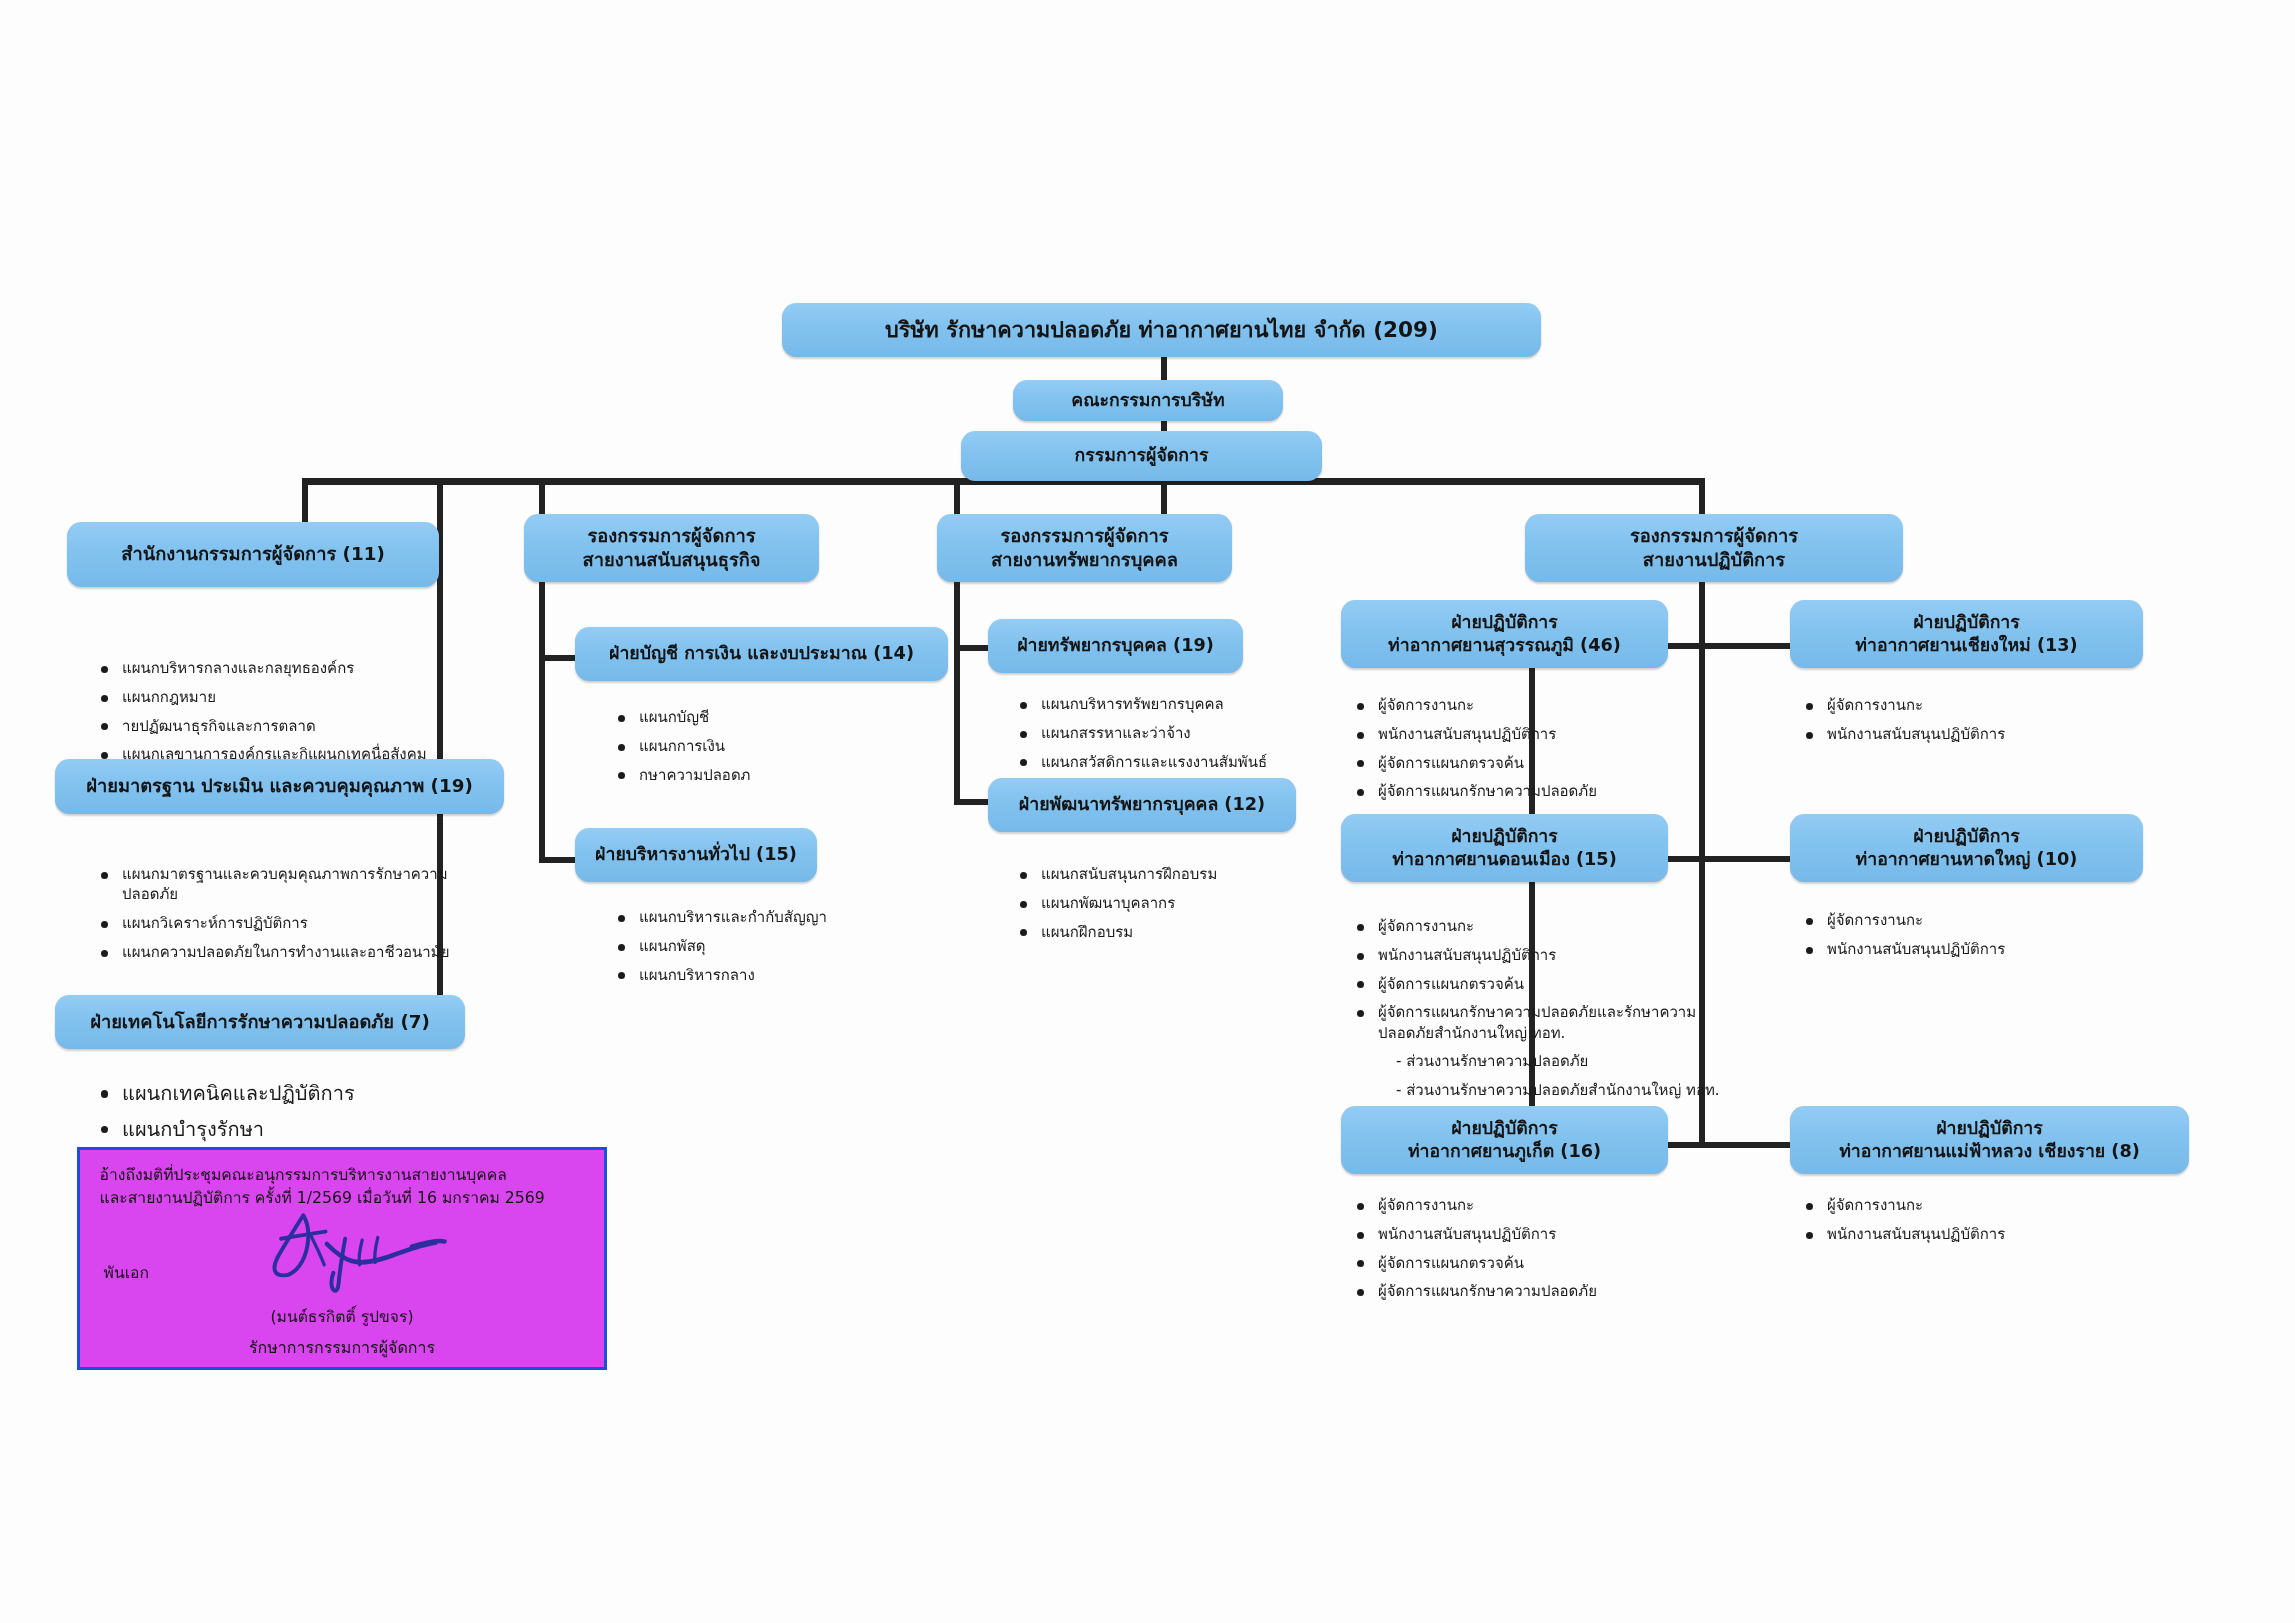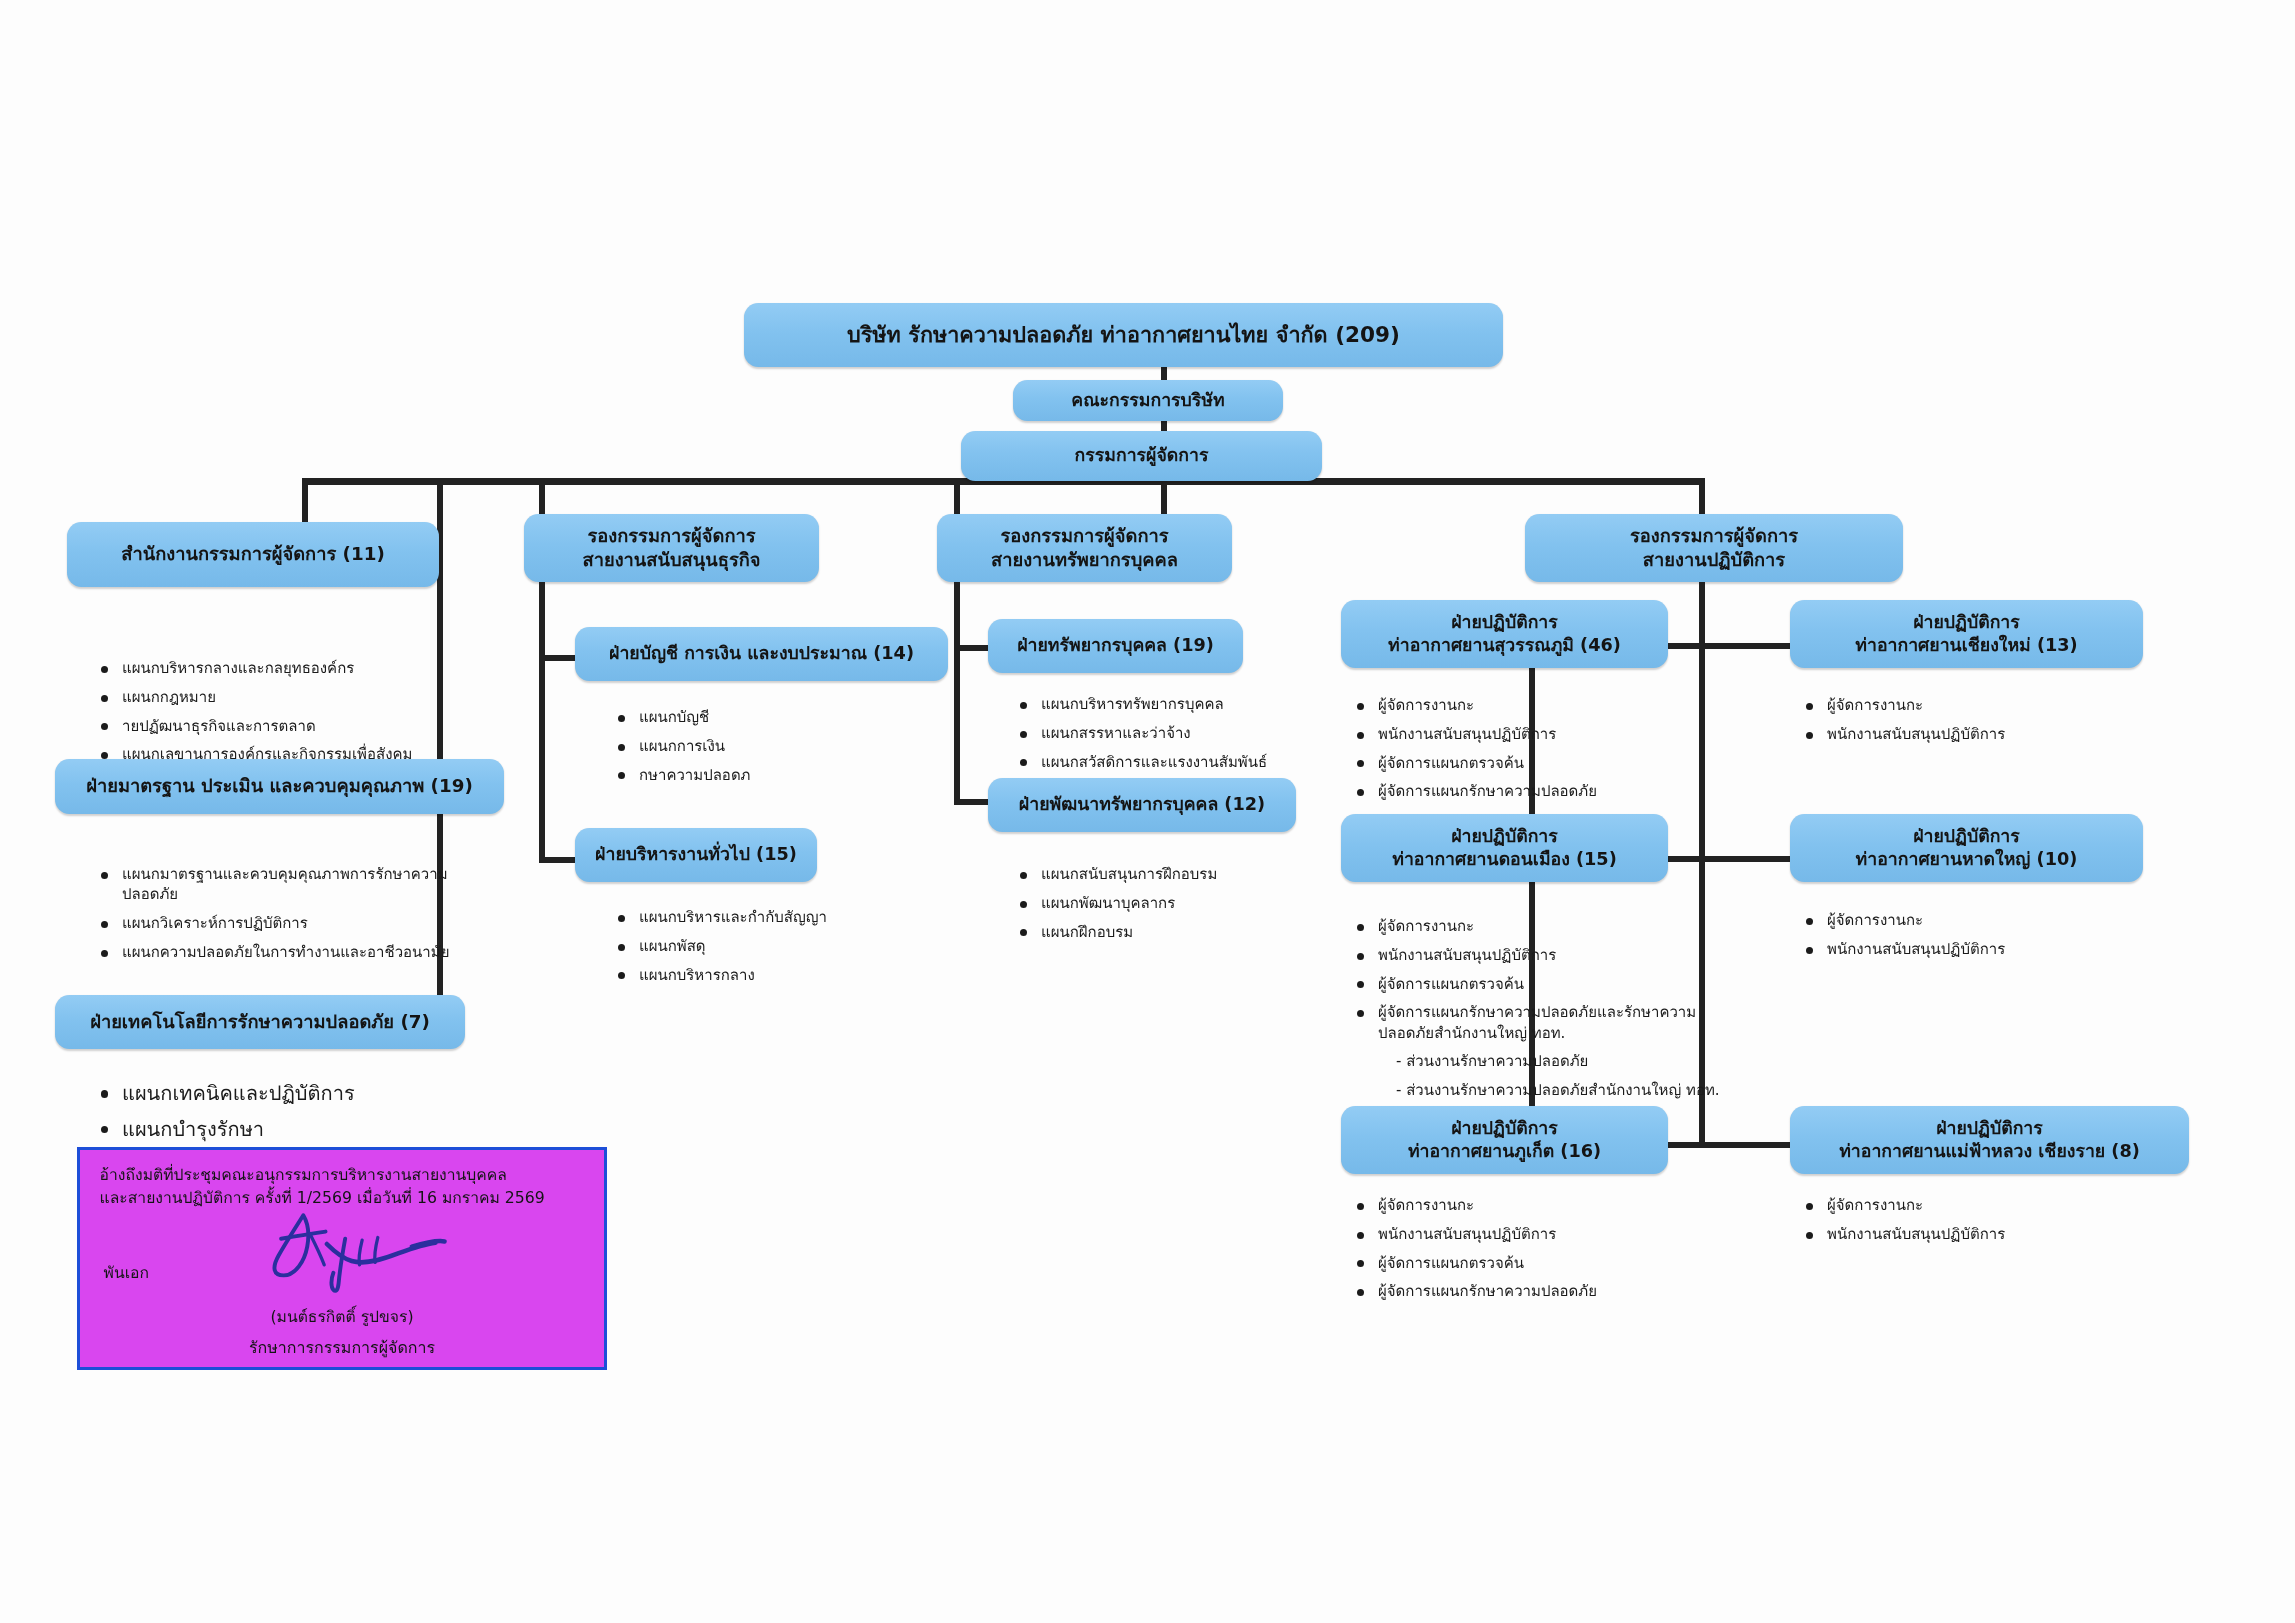--- a/index.html
+++ b/index.html
@@ -102,40 +102,40 @@
 
   <div class="line v" style="left:302px;top:478px;height:48px;"></div>
   <div class="line v" style="left:437px;top:478px;height:548px;"></div>
   <div class="line v" style="left:539px;top:478px;height:42px;"></div>
   <div class="line v" style="left:954px;top:478px;height:42px;"></div>
   <div class="line v" style="left:1699px;top:478px;height:42px;"></div>
 
   <div class="line h" style="left:437px;top:783px;width:27.5px;"></div>
   <div class="line h" style="left:437px;top:1021px;width:27.5px;"></div>
 
-  <div class="box" style="left:744px;top:303px;width:759px;height:64px;font-size:21.6px;">
+  <div class="box" style="left:782px;top:303px;width:759px;height:54px;font-size:21.6px;">
     <span>บริษัท รักษาความปลอดภัย ท่าอากาศยานไทย จำกัด (209)</span>
   </div>
 
   <div class="box" style="left:1013px;top:380px;width:270px;height:41px;font-size:17.7px;">
     <span>คณะกรรมการบริษัท</span>
   </div>
 
   <div class="box" style="left:961px;top:431px;width:361px;height:50px;font-size:17.7px;">
     <span>กรรมการผู้จัดการ</span>
   </div>
 
   <div class="box" style="left:67px;top:522px;width:372px;height:65px;font-size:18.3px;">
     <span>สำนักงานกรรมการผู้จัดการ (11)</span>
   </div>
   <ul class="bul" style="left:92px;top:658px;width:393px;font-size:15px;">
     <li>แผนกบริหารกลางและกลยุทธองค์กร</li>
     <li>แผนกกฎหมาย</li>
     <li>ายปฏัฒนาธุรกิจและการตลาด</li>
-    <li>แผนกเลขานุการองค์กรและกิจกรรมเพื่อสังคม</li>
+    <li>แผนกเลขานุการองค์กรและกิแผนกเทคนื่อสังคม</li>
   </ul>
 
   <div class="box" style="left:55px;top:759px;width:449px;height:55px;font-size:18.3px;">
     <span>ฝ่ายมาตรฐาน ประเมิน และควบคุมคุณภาพ (19)</span>
   </div>
   <ul class="bul" style="left:92px;top:864px;width:367px;font-size:15px;">
     <li>แผนกมาตรฐานและควบคุมคุณภาพการรักษาความปลอดภัย</li>
     <li>แผนกวิเคราะห์การปฏิบัติการ</li>
     <li>แผนกความปลอดภัยในการทำงานและอาชีวอนามัย</li>
   </ul>

